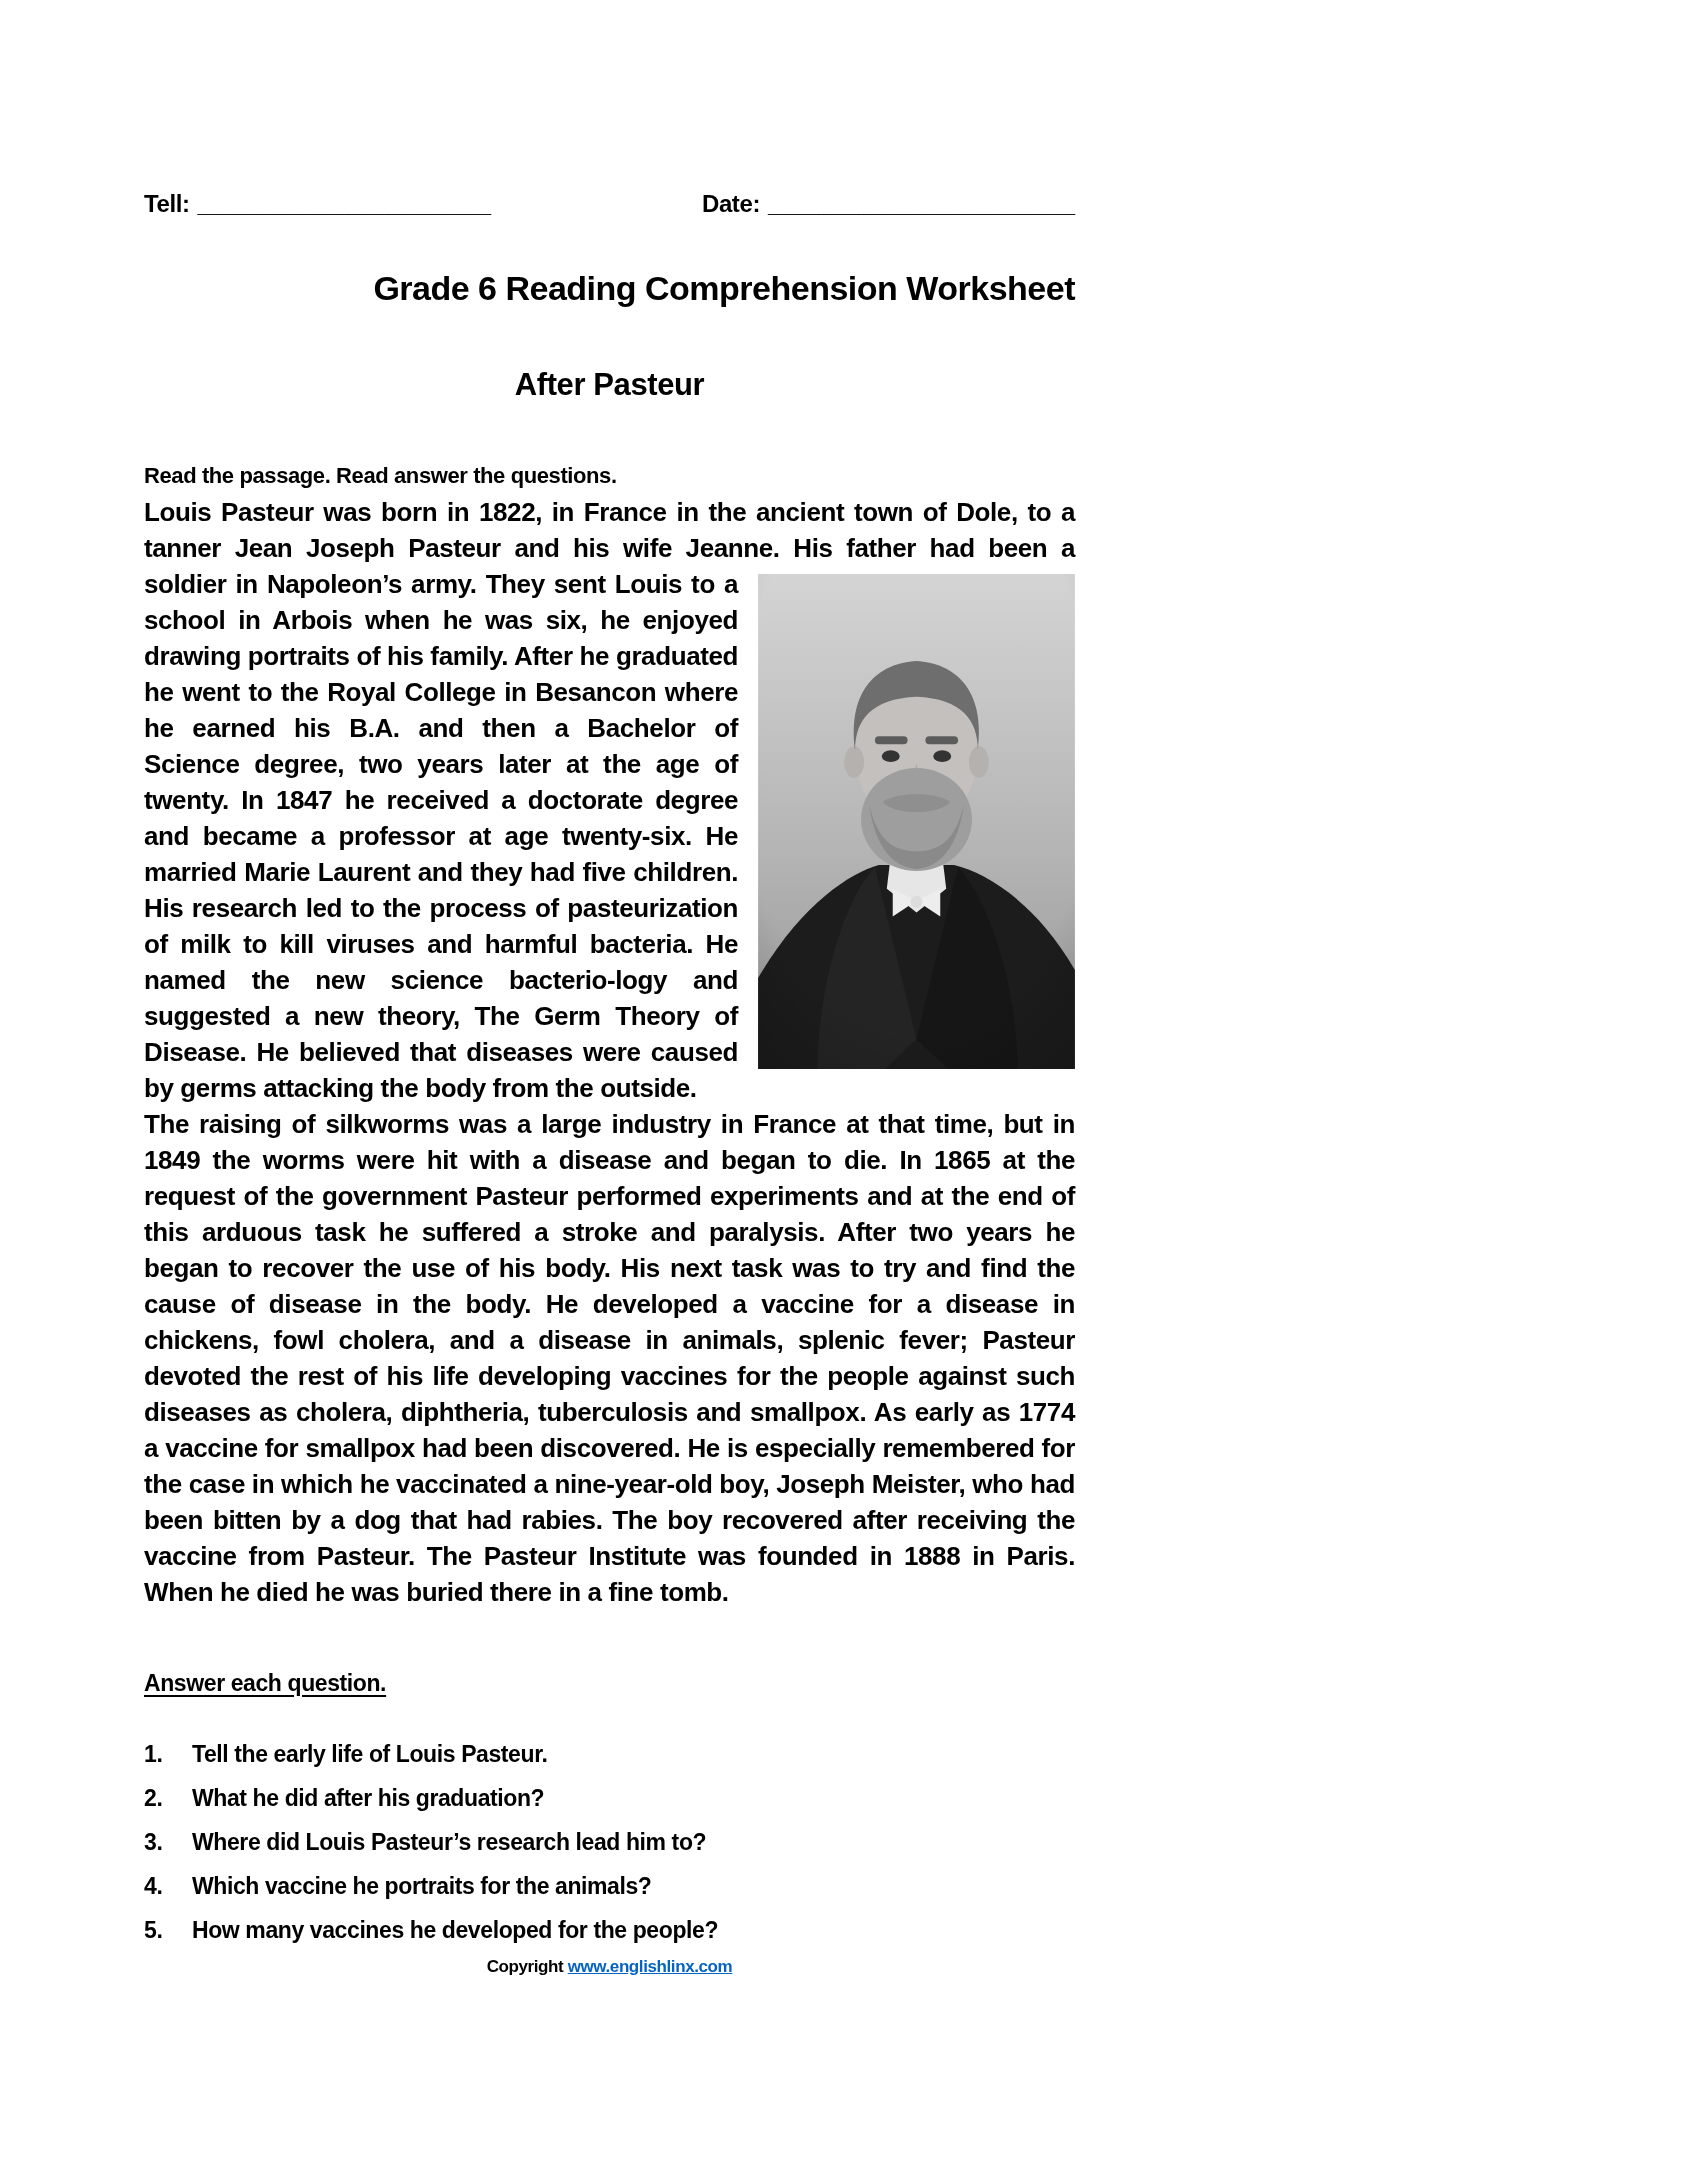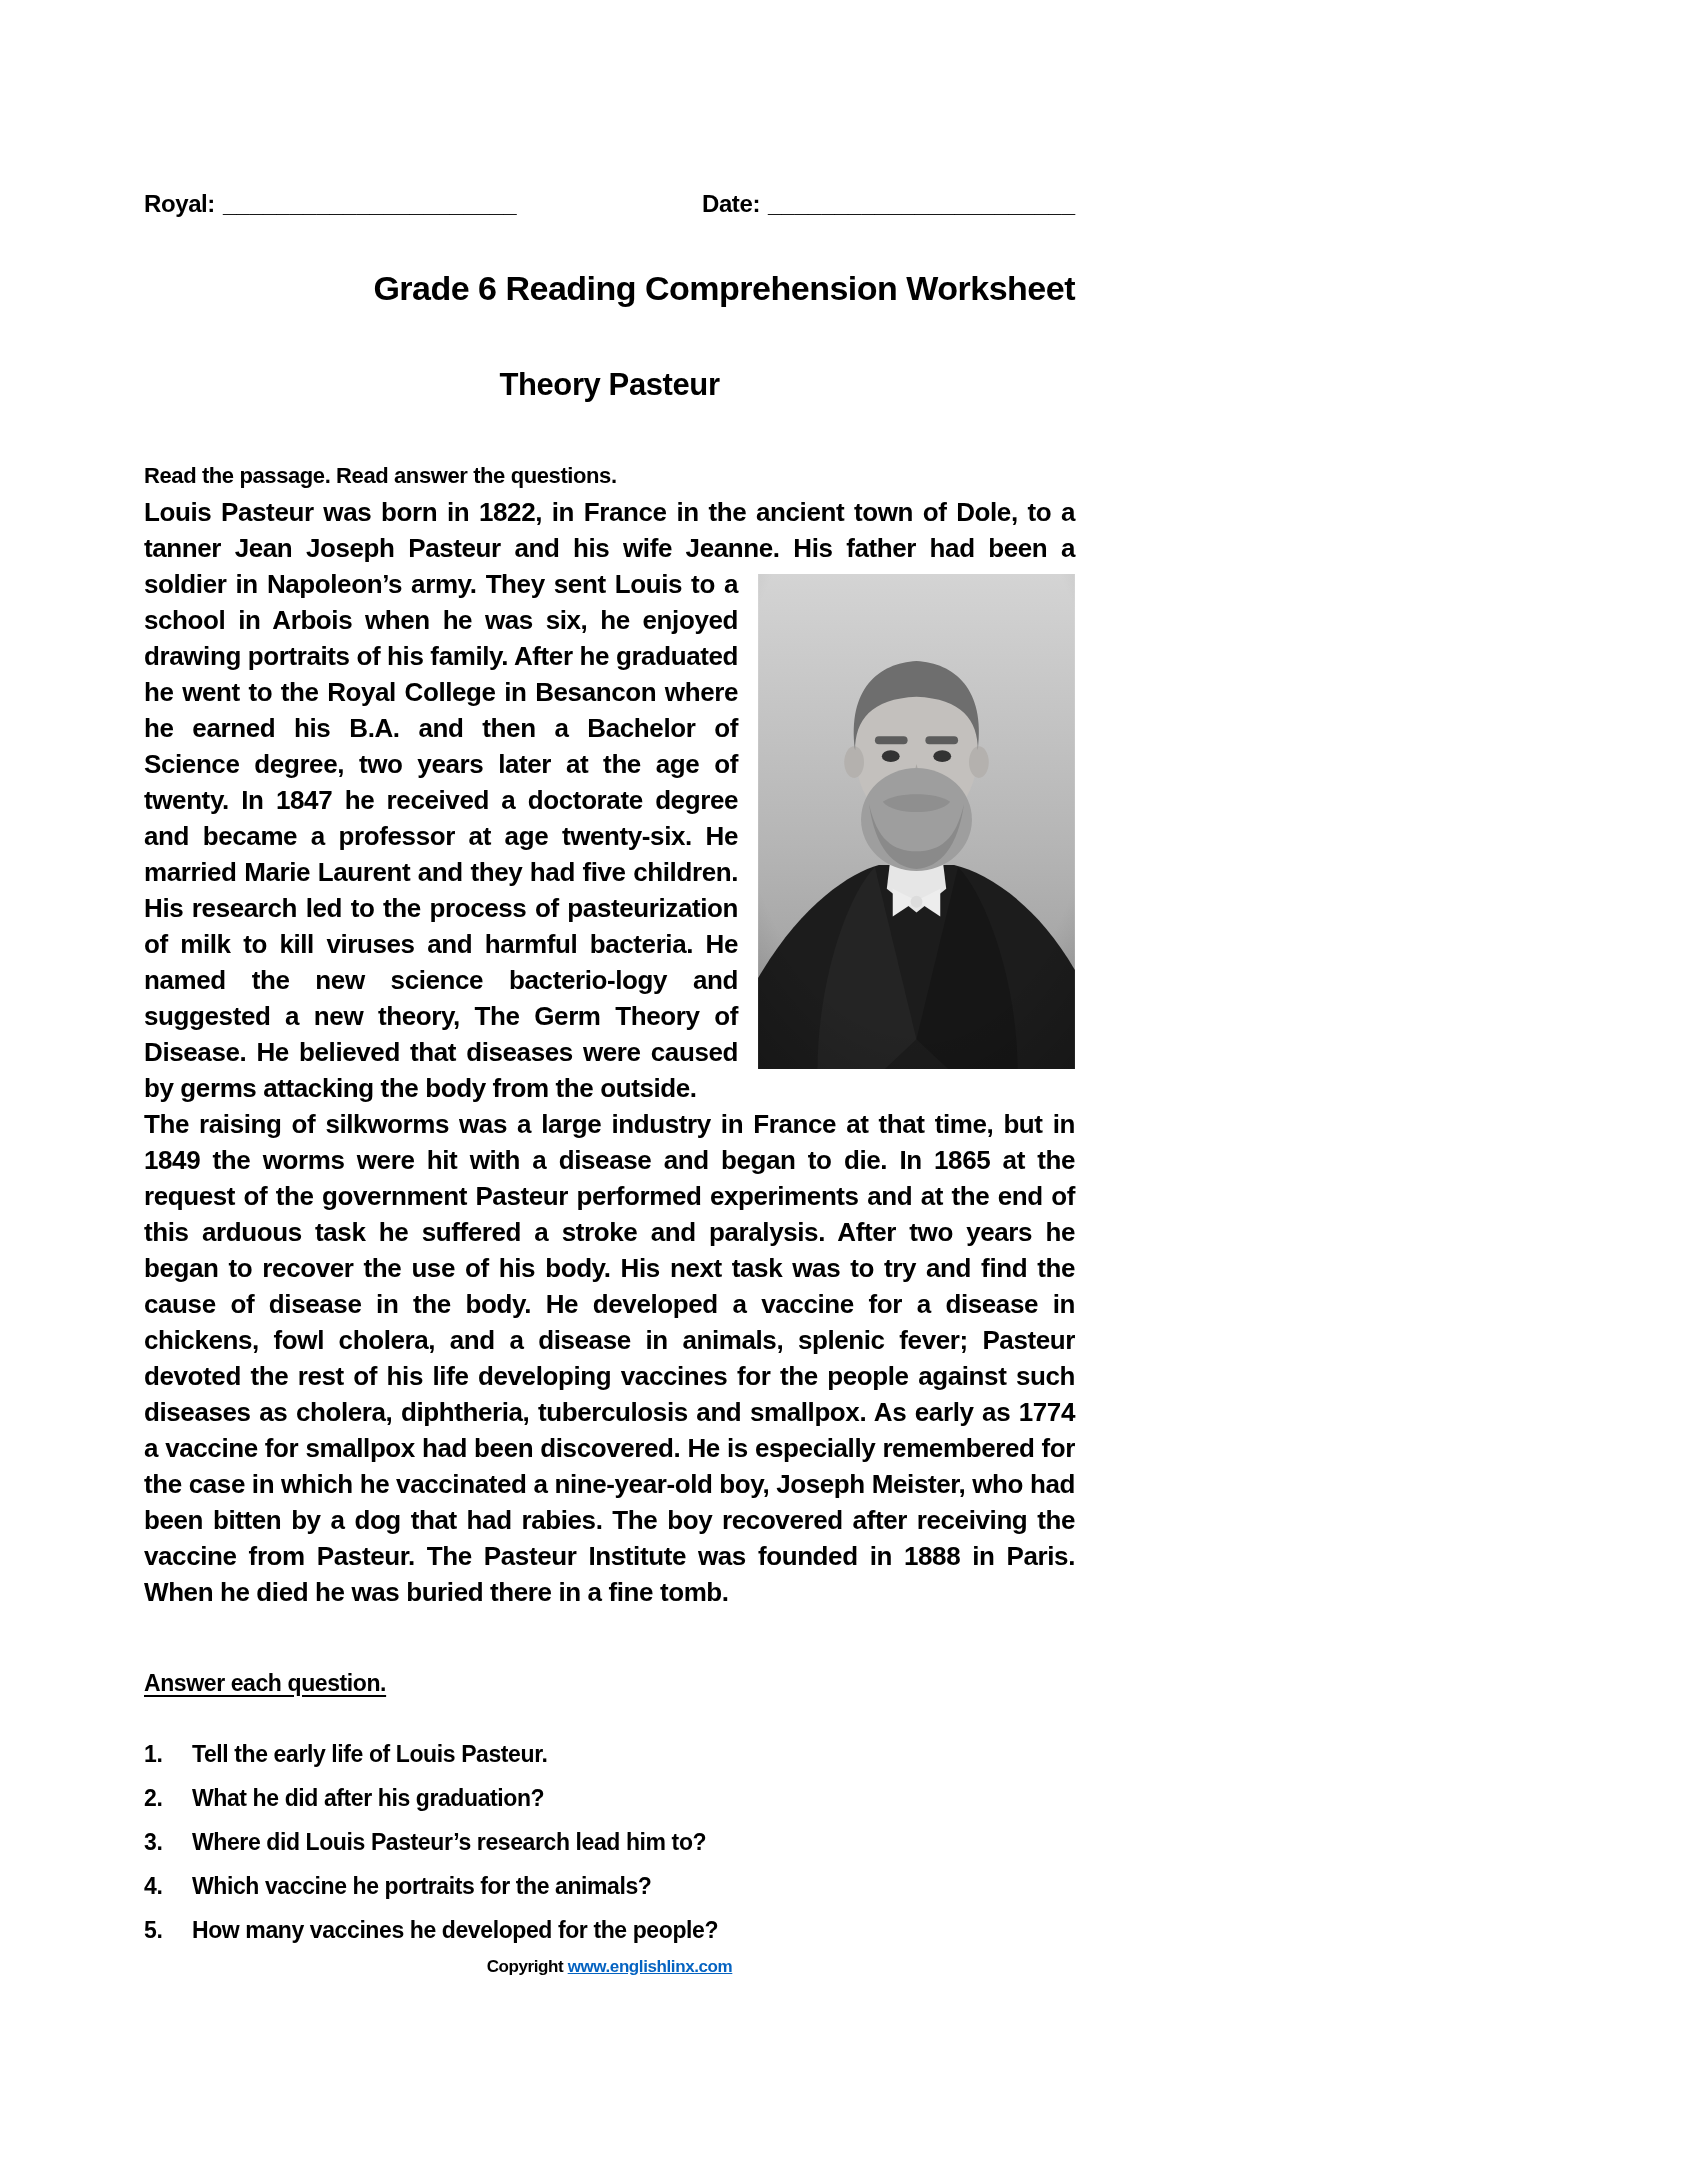--- a/index.html
+++ b/index.html
@@ -97,29 +97,29 @@
   }
 </style>
 </head>
 <body>
 
 <div class="page">
   <div class="content">
 
     <div class="fill-row">
       <div class="fill-field">
-        <span class="lbl">Royal:</span><span class="line">______________________</span>
+        <span class="lbl">Tell:</span><span class="line">______________________</span>
       </div>
       <div class="fill-field">
         <span class="lbl">Date:</span><span class="line">_______________________</span>
       </div>
     </div>
 
     <h1 class="title">Grade 6 Reading Comprehension Worksheet</h1>
-    <h2 class="subtitle">Theory Pasteur</h2>
+    <h2 class="subtitle">After Pasteur</h2>
 
     <p class="instruction">Read the passage. Read answer the questions.</p>
 
     <div class="passage">
       <p class="para p1"><span>Louis Pasteur was born in 1822, in France in the ancient town of Dole, to a tanner Jean Joseph Pasteur and his wife Jeanne. His father</span><span class="portrait">
             <svg viewBox="0 0 320 500" xmlns="http://www.w3.org/2000/svg">
             <defs>
               <linearGradient id="bg" x1="0" y1="0" x2="0" y2="1">
                 <stop offset="0" stop-color="#d4d4d4"></stop>
                 <stop offset="0.55" stop-color="#b5b5b5"></stop>

